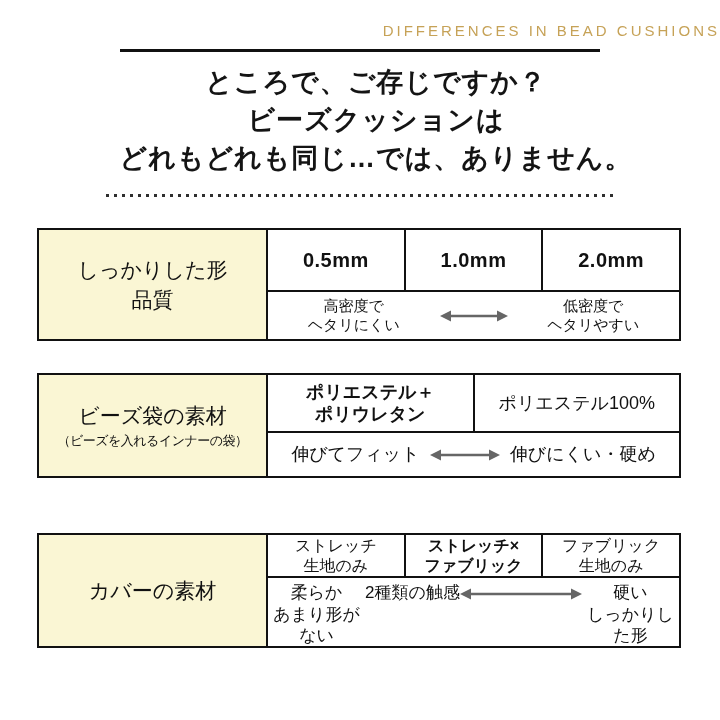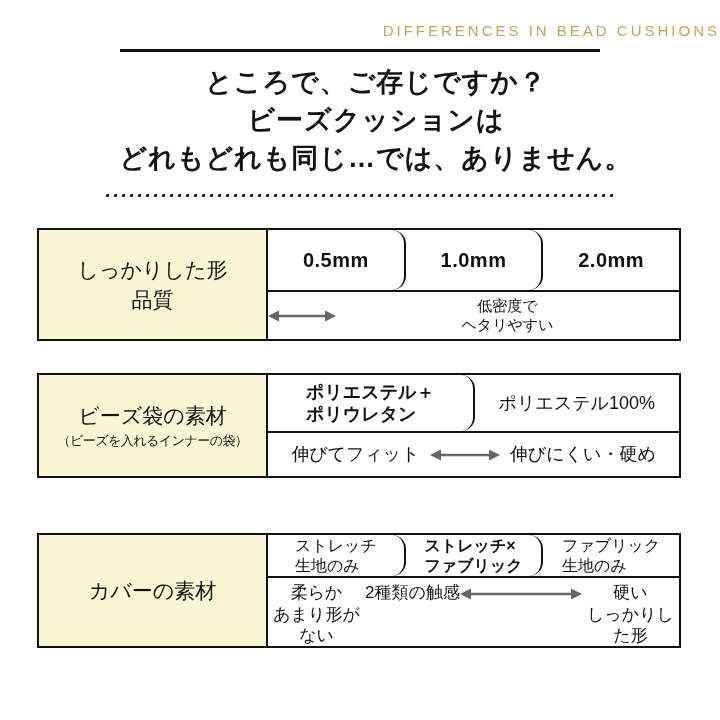--- a/index.html
+++ b/index.html
@@ -45,21 +45,21 @@
     border-right:2px solid var(--line-black);
     display:flex; flex-direction:column; align-items:center; justify-content:center;
     text-align:center; flex-shrink:0;
   }
   .label-main { font-size:21px; line-height:1.4; }
   .label-sub  { font-size:13px; margin-top:2px; letter-spacing:-0.5px; }
   .tbl-body { flex:1; display:flex; flex-direction:column; min-width:0; }
   .hdr-row { display:flex; border-bottom:2px solid var(--line-black); }
   .hdr-cell {
     flex:1; display:flex; align-items:center; justify-content:center;
-    text-align:left; border-right:2px solid var(--line-black); line-height:1.25;border-radius:14px;
+    text-align:center; border-right:2px solid var(--line-black); line-height:1.25;
   }
   .hdr-cell:last-child { border-right:none; }
   .scale-row { flex:1; display:flex; align-items:center; text-align:center; }
   .scale-text { line-height:1.25; }
   .flex1 { flex:1; }
   .arrow-svg { display:block; color:var(--arrow-gray); }
 
   
   #table-bead-size { top:228px; height:113px; }
   #table-bead-size .hdr-row { height:62px; }
@@ -101,20 +101,22 @@
       <div class="label-main pre">しっかりした形
 品質</div>
     </div>
     <div class="tbl-body">
       <div class="hdr-row">
         <div class="hdr-cell">0.5mm</div>
         <div class="hdr-cell">1.0mm</div>
         <div class="hdr-cell">2.0mm</div>
       </div>
       <div class="scale-row">
+        <div class="scale-text pre flex1">高密度で
+ヘタリにくい</div>
         <svg class="arrow-svg" width="68" height="14" viewBox="0 0 68 14">
           <line x1="9" y1="7" x2="59" y2="7" stroke="currentColor" stroke-width="2.5"></line>
           <polygon points="0,7 11,1.5 11,12.5" fill="currentColor"></polygon>
           <polygon points="68,7 57,1.5 57,12.5" fill="currentColor"></polygon>
         </svg>
         <div class="scale-text pre flex1">低密度で
 ヘタリやすい</div>
       </div>
     </div>
   </div>

